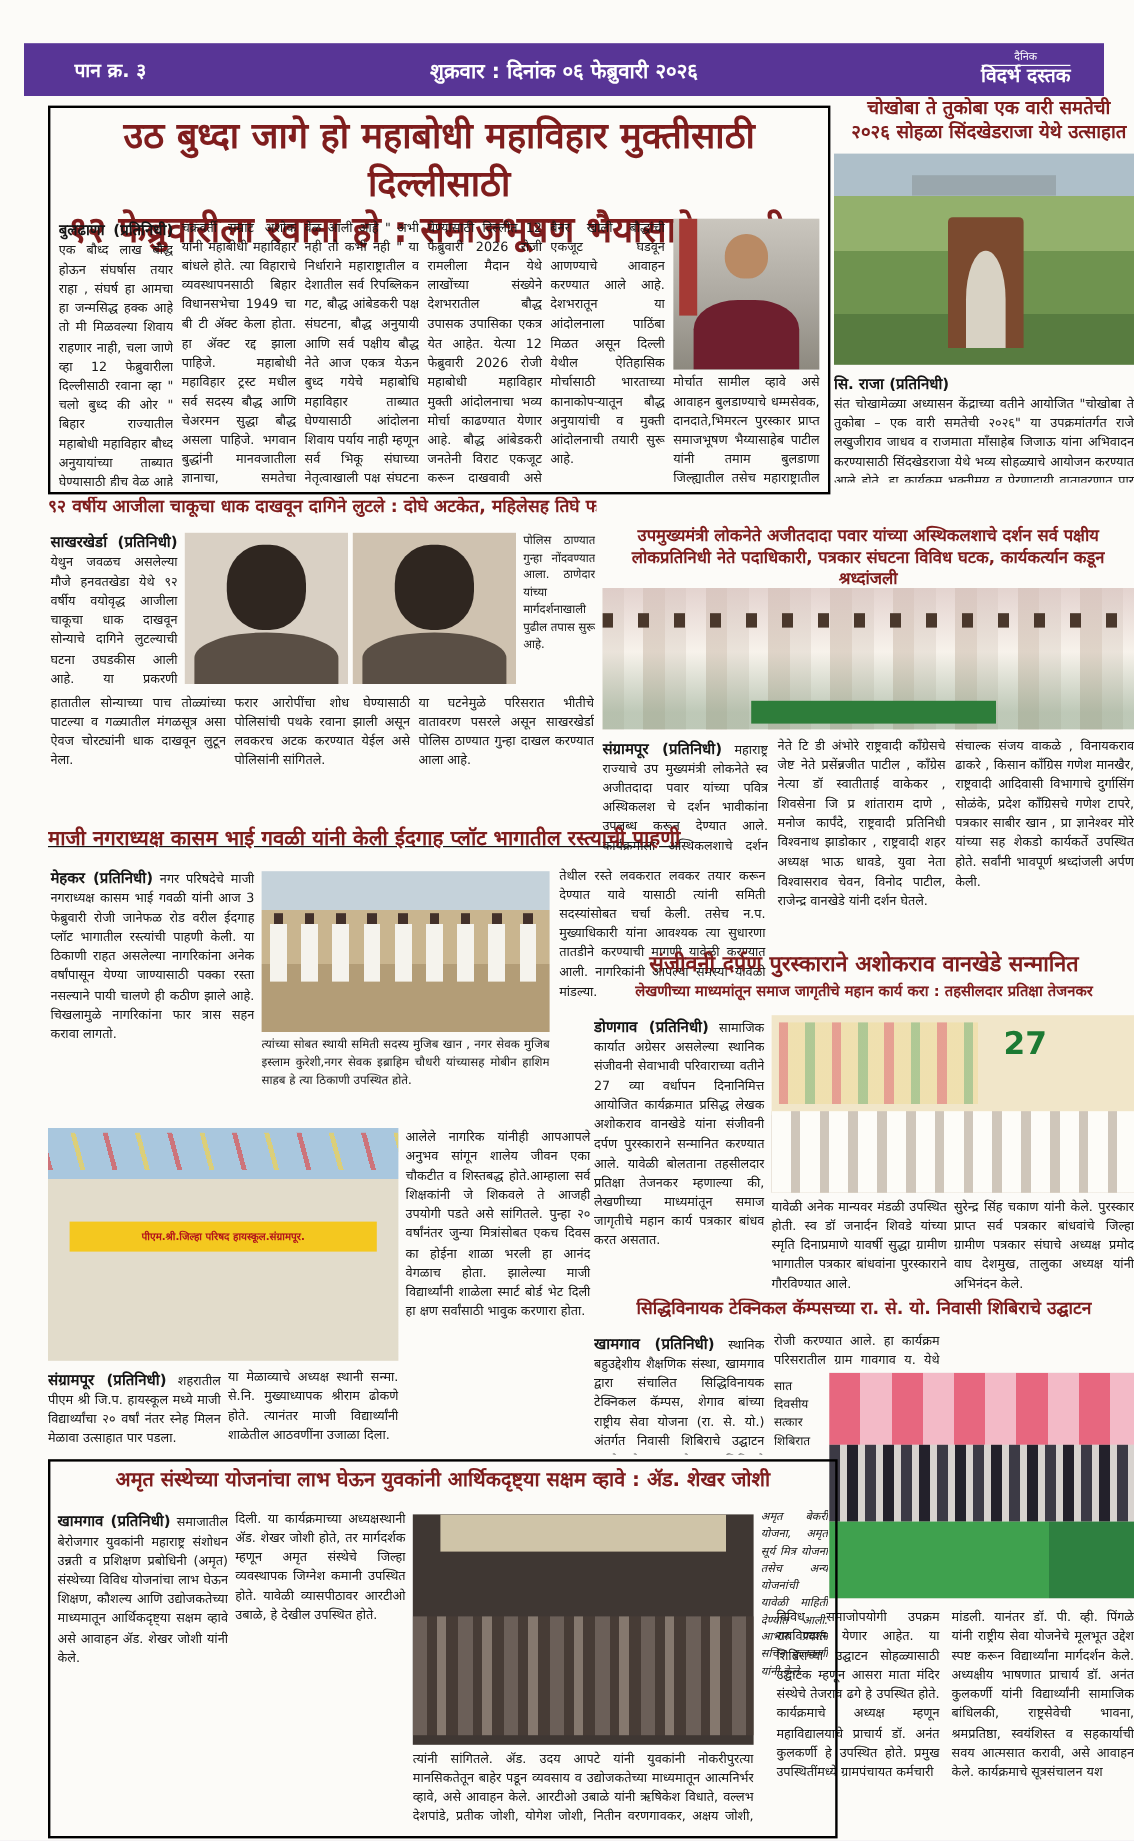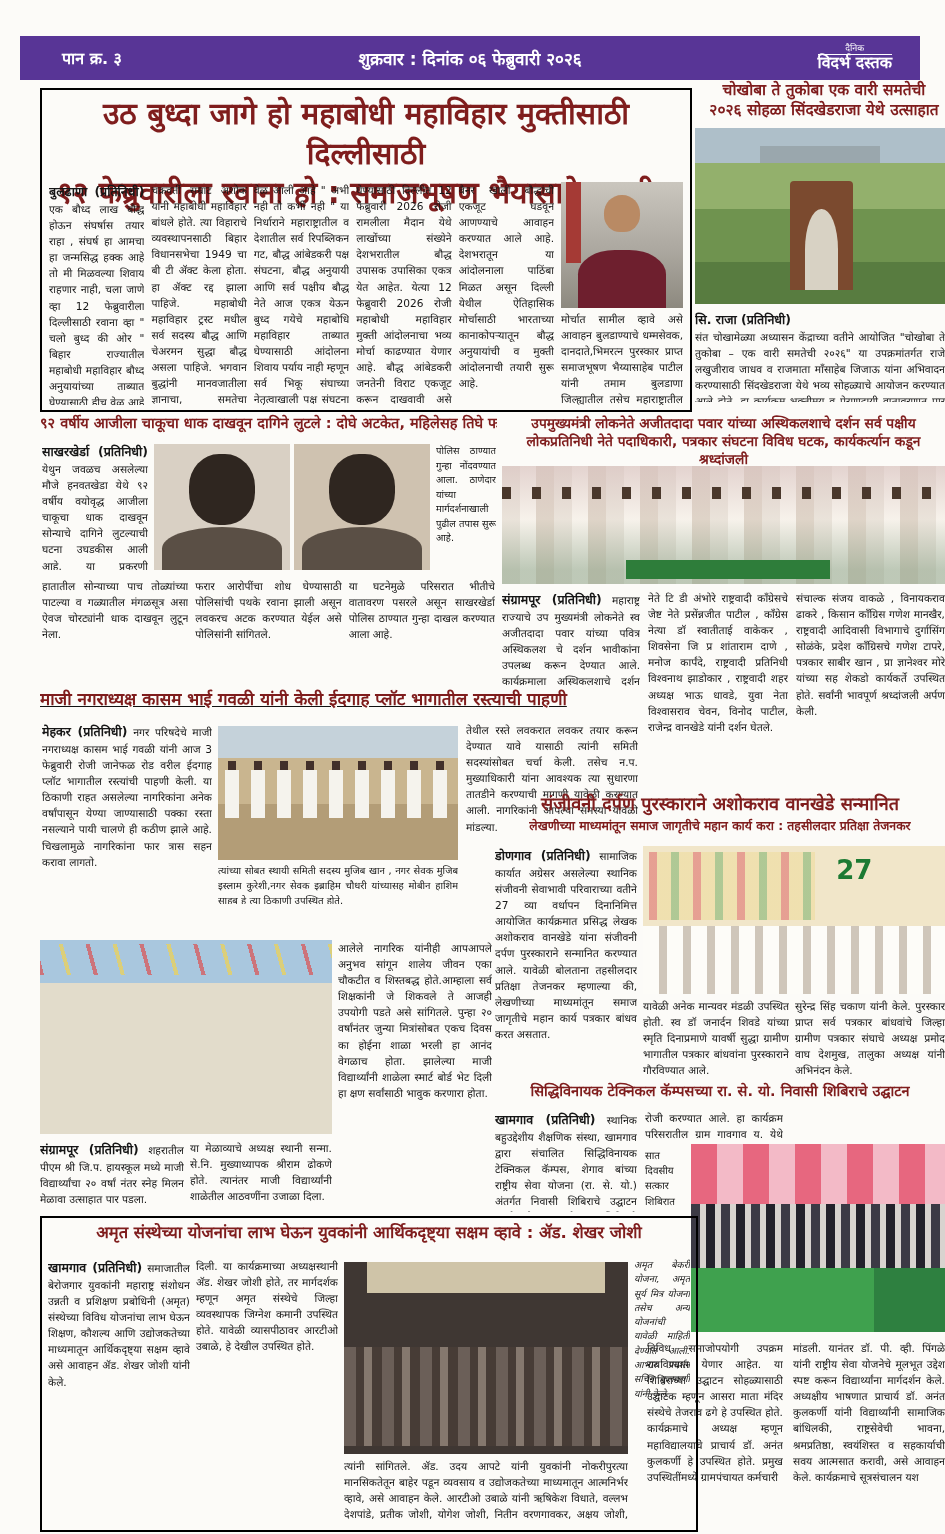--- a/index.html
+++ b/index.html
@@ -132,21 +132,21 @@
       <div class="sh"></div>
     </div>
     <div class="abs bt" style="left:396px;top:30px;width:60px;height:128px;font-size:9.6px;">पोलिस ठाण्यात गुन्हा नोंदवण्यात आला. ठाणेदार यांच्या मार्गदर्शनाखाली पुढील तपास सुरू आहे.</div>
     <div class="colwrap" style="position:absolute;left:2px;right:2px;top:164px;bottom:0;">
       <div class="bt">हातातील सोन्याच्या पाच तोळ्यांच्या पाटल्या व गळ्यातील मंगळसूत्र असा ऐवज चोरट्यांनी धाक दाखवून लुटून नेला.</div>
       <div class="bt">फरार आरोपींचा शोध घेण्यासाठी पोलिसांची पथके रवाना झाली असून लवकरच अटक करण्यात येईल असे पोलिसांनी सांगितले.</div>
       <div class="bt">या घटनेमुळे परिसरात भीतीचे वातावरण पसरले असून साखरखेर्डा पोलिस ठाण्यात गुन्हा दाखल करण्यात आला आहे.</div>
     </div>
   </div>
 
-  <div class="abs" style="left:502px;top:414px;width:443px;height:386px;">
+  <div class="abs" style="left:502px;top:438px;width:443px;height:386px;">
     <div class="hl" style="font-size:13.8px;">
       <div>उपमुख्यमंत्री लोकनेते अजीतदादा पवार यांच्या अस्थिकलशाचे दर्शन सर्व पक्षीय</div>
       <div>लोकप्रतिनिधी नेते पदाधिकारी, पत्रकार संघटना विविध घटक, कार्यकर्त्यान कडून श्रध्दांजली</div>
     </div>
     <div class="ph ph-crowd" style="left:0;top:52px;width:443px;height:118px;">
       <div class="tint"></div>
       <div class="heads"></div>
       <div class="table"></div>
     </div>
     <div class="abs bt" style="left:0;top:176px;width:138px;height:100px;">
@@ -183,20 +183,23 @@
       <div class="num">27</div>
       <div class="people"></div>
     </div>
     <div class="abs bt" style="left:148px;top:206px;width:146px;height:84px;">यावेळी अनेक मान्यवर मंडळी उपस्थित होती. स्व डॉ जनार्दन शिवडे यांच्या स्मृति दिनाप्रमाणे यावर्षी सुद्धा ग्रामीण भागातील पत्रकार बांधवांना पुरस्काराने गौरविण्यात आले.</div>
     <div class="abs bt" style="left:300px;top:206px;width:150px;height:84px;">सुरेन्द्र सिंह चकाण यांनी केले. पुरस्कार प्राप्त सर्व पत्रकार बांधवांचे जिल्हा ग्रामीण पत्रकार संघाचे अध्यक्ष प्रमोद वाघ देशमुख, तालुका अध्यक्ष यांनी अभिनंदन केले.</div>
   </div>
 
   <div class="abs" style="left:40px;top:906px;width:452px;height:308px;">
     <div class="ph ph-school" style="left:0;top:34px;width:292px;height:194px;">
       <div class="flags"></div>
+      <div class="banner">
+        <span>पीएम.श्री.जिल्हा परिषद हायस्कूल.संग्रामपूर.</span>
+      </div>
       <div class="people"></div>
     </div>
     <div class="abs bt" style="left:298px;top:34px;width:154px;height:274px;">आलेले नागरिक यांनीही आपआपले अनुभव सांगून शालेय जीवन एका चौकटीत व शिस्तबद्ध होते.आम्हाला सर्व शिक्षकांनी जे शिकवले ते आजही उपयोगी पडते असे सांगितले. पुन्हा २० वर्षांनंतर जुन्या मित्रांसोबत एकच दिवस का होईना शाळा भरली हा आनंद वेगळाच होता. झालेल्या माजी विद्यार्थ्यांनी शाळेला स्मार्ट बोर्ड भेट दिली  हा क्षण सर्वांसाठी भावुक करणारा होता.</div>
     <div class="abs bt" style="left:0;top:234px;width:144px;height:74px;">
       <span class="byline">संग्रामपूर (प्रतिनिधी)</span>
       <span>शहरातील पीएम श्री जि.प. हायस्कूल मध्ये माजी विद्यार्थ्यांचा २० वर्षां नंतर स्नेह मिलन मेळावा उत्साहात पार पडला.</span>
     </div>
     <div class="abs bt" style="left:150px;top:234px;width:142px;height:74px;">या मेळाव्याचे अध्यक्ष स्थानी सन्मा. से.नि. मुख्याध्यापक श्रीराम ढोकणे होते. त्यानंतर माजी विद्यार्थ्यांनी शाळेतील आठवणींना उजाळा दिला.</div>
   </div>
 

